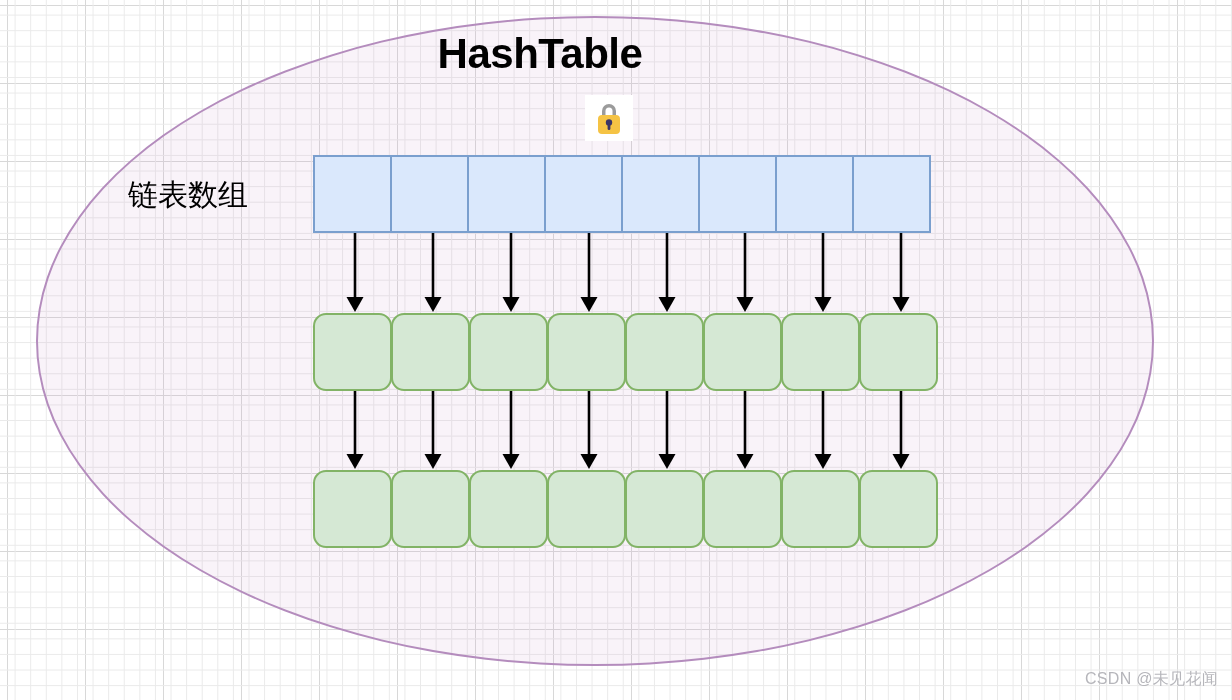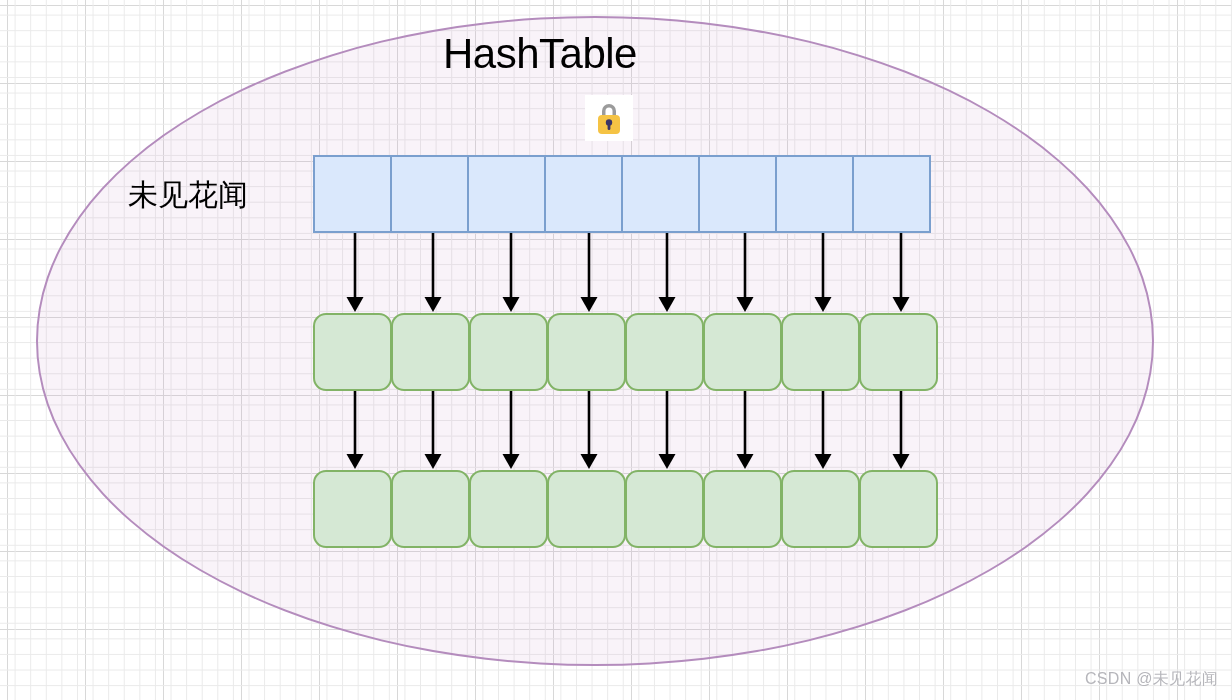--- a/index.html
+++ b/index.html
@@ -41,21 +41,21 @@
   }
 
   
   .title {
     position: absolute;
     left: 0;
     top: 30px;
     width: 1080px;
     text-align: center;
     font-size: 42px;
-    font-weight: normal;
+    font-weight: bold;
     color: #000000;
     letter-spacing: -0.5px;
     font-family: "Liberation Sans", sans-serif;
   }
 
   
   .lock-wrap {
     position: absolute;
     left: 585px;
     top: 95px;
@@ -147,21 +147,21 @@
 
   <div class="lock-wrap">
     <svg width="34" height="36" viewBox="0 0 34 36">
       <path d="M10 16 L10 11 A7 7 0 0 1 24 11 L24 16 L20.5 16 L20.5 11 A3.5 3.5 0 0 0 13.5 11 L13.5 16 Z" fill="#9b9b9b"></path>
       <rect x="6" y="15" width="22" height="19" rx="4" ry="4" fill="#f5c344"></rect>
       <circle cx="17" cy="22.5" r="3.2" fill="#3b3566"></circle>
       <rect x="15.6" y="23" width="2.8" height="7" rx="1.3" fill="#3b3566"></rect>
     </svg>
   </div>
 
-  <div class="side-label">未见花闻</div>
+  <div class="side-label">链表数组</div>
 
   <div class="array-row">
     <div class="array-cell"></div>
     <div class="array-cell"></div>
     <div class="array-cell"></div>
     <div class="array-cell"></div>
     <div class="array-cell"></div>
     <div class="array-cell"></div>
     <div class="array-cell"></div>
     <div class="array-cell"></div>

